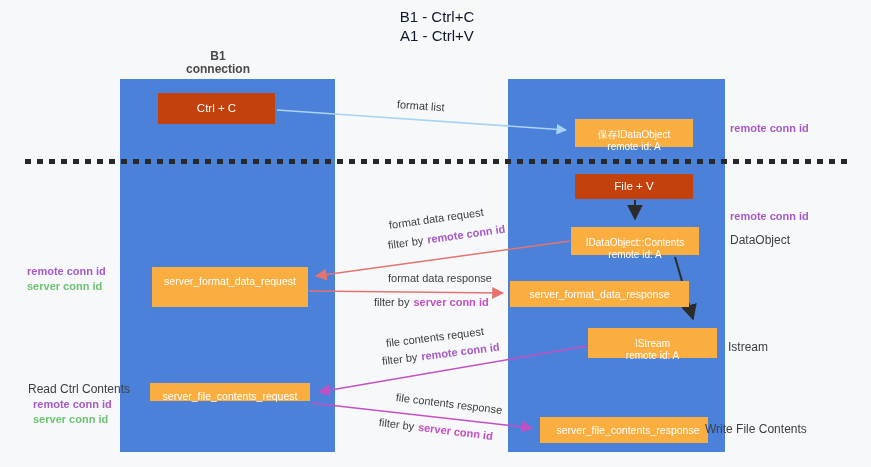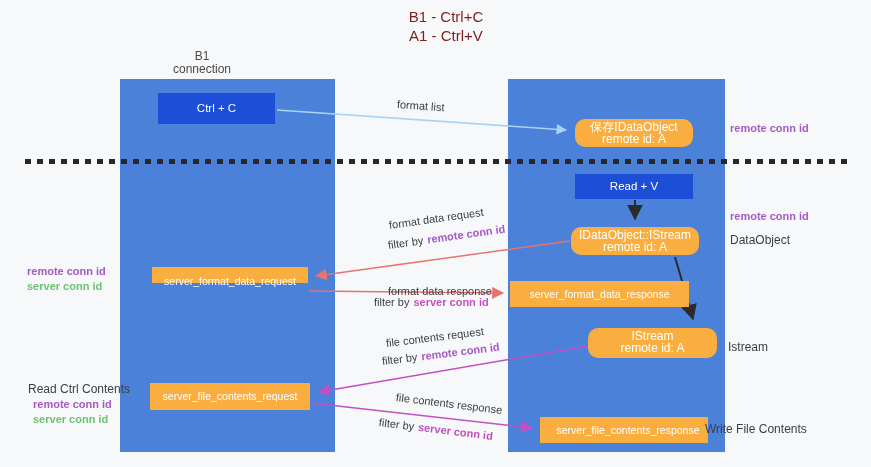--- a/index.html
+++ b/index.html
@@ -1,47 +1,47 @@
 <!DOCTYPE html>
 <html><head>
 <meta charset="utf-8">
 <style>
   * { margin:0; padding:0; box-sizing:border-box; }
   html,body { background:#f7f8f9; font-family:"Liberation Sans", sans-serif; }
   .canvas { position:relative; width:871px; height:467px; background:#f7f8f9; overflow:hidden; }
 
-  .title { position:absolute; left:336px; top:7px; width:220px; text-align:center;
-           font-size:15px; color:#7f1d1d; line-height:19px; }
+  .title { position:absolute; left:327px; top:7px; width:220px; text-align:center;
+           font-size:15px; color:#0f172a; line-height:19px; }
 
   .col-header { position:absolute; width:120px; text-align:center; font-size:12px;
                 color:#4a4a4a; line-height:13px; top:50px; }
-  .col-header.left { left:142px; }
+  .col-header.left { left:158px;font-weight:bold; }
   .col-header.right { left:557px; }
 
   .lifeline { position:absolute; top:79px; height:373px; background:#4b81d8; }
   .lifeline.left  { left:120px; width:215px; }
   .lifeline.right { left:508px; width:217px; }
 
   .dashed-sep { position:absolute; left:25px; top:159px; width:823px; height:5px;
                 background:repeating-linear-gradient(90deg,#282828 0 6px,transparent 6px 12px); }
 
   .box { position:absolute; color:#fff; text-align:center; }
-  .box.green  { background:#1d4ed8; }
+  .box.green  { background:#c2410c; }
   .box.orange { background:#f9ae3f; }
   .box.one-line { font-size:10.5px; }
-  .box.two-line { font-size:12px; line-height:12px; padding-top:2px;border-radius:10px; }
+  .box.two-line { font-size:10px; line-height:12px; padding-top:10px; }
 
   .b-ctrl-c   { left:158px; top:93px;  width:117px; height:31px; line-height:31px; font-size:11.5px; }
   .b-save-obj { left:575px; top:119px; width:118px; height:28px; }
   .b-ctrl-v   { left:575px; top:174px; width:118px; height:25px; line-height:25px; font-size:11.5px; }
   .b-getdata  { left:571px; top:227px; width:128px; height:28px; }
-  .b-fmt-req  { left:152px; top:267px; width:156px; height:16px; line-height:28px; }
+  .b-fmt-req  { left:152px; top:267px; width:156px; height:40px; line-height:28px; }
   .b-fmt-resp { left:510px; top:281px; width:179px; height:26px; line-height:26px; }
   .b-istream  { left:588px; top:328px; width:129px; height:30px; padding-top:3px; }
-  .b-file-req { left:150px; top:383px; width:160px; height:27px; line-height:27px; }
+  .b-file-req { left:150px; top:383px; width:160px; height:18px; line-height:27px; }
   .b-file-resp{ left:540px; top:417px; width:168px; height:26px; line-height:26px;padding-left:8px; }
 
   .flow-label { position:absolute; font-size:11px; color:#3d4043; white-space:nowrap;
                 transform-origin:left center; }
   .key { font-weight:bold; margin-left:4px; }
   .purple  { color:#a55bc5; }
   .magenta { color:#c44fc4; }
   .greenkey{ color:#6cc371; }
 
   .annot { position:absolute; font-size:11px; white-space:nowrap; }
@@ -94,24 +94,24 @@
     <line x1="311" y1="403" x2="532" y2="428" stroke="#c44fc4" stroke-width="1.5" marker-end="url(#mk-magenta)"></line>
   </svg>
 
   <div class="box green b-ctrl-c">Ctrl + C</div>
 
   <div class="box orange two-line b-save-obj">
     <div>保存IDataObject</div>
     <div>remote id: A</div>
   </div>
 
-  <div class="box green b-ctrl-v">Read + V</div>
+  <div class="box green b-ctrl-v">File + V</div>
 
   <div class="box orange two-line b-getdata">
-    <div>IDataObject::IStream</div>
+    <div>IDataObject::Contents</div>
     <div>remote id: A</div>
   </div>
 
   <div class="box orange one-line b-fmt-req">server_format_data_request</div>
   <div class="box orange one-line b-fmt-resp">server_format_data_response</div>
 
   <div class="box orange two-line b-istream">
     <div>IStream</div>
     <div>remote id: A</div>
   </div>
@@ -119,21 +119,21 @@
   <div class="box orange one-line b-file-req">server_file_contents_request</div>
   <div class="box orange one-line b-file-resp">server_file_contents_response</div>
 
   <div class="flow-label" style="left:397px; top:98px; transform:rotate(4deg);">format list</div>
 
   <div class="flow-label" style="left:389px; top:219px; transform:rotate(-8deg);">format data request</div>
   <div class="flow-label" style="left:388px; top:239px; transform:rotate(-8deg);">
     <span>filter by</span><span class="key purple">remote conn id</span>
   </div>
 
-  <div class="flow-label" style="left:388px; top:272px;margin-top:13px;">format data response</div>
+  <div class="flow-label" style="left:388px; top:272px;">format data response</div>
   <div class="flow-label" style="left:374px; top:296px;">
     <span>filter by</span><span class="key magenta">server conn id</span>
   </div>
 
   <div class="flow-label" style="left:386px; top:337px; transform:rotate(-7deg);">file contents request</div>
   <div class="flow-label" style="left:382px; top:355px; transform:rotate(-7deg);">
     <span>filter by</span><span class="key purple">remote conn id</span>
   </div>
 
   <div class="flow-label" style="left:396px; top:391px; transform:rotate(7deg);">file contents response</div>

